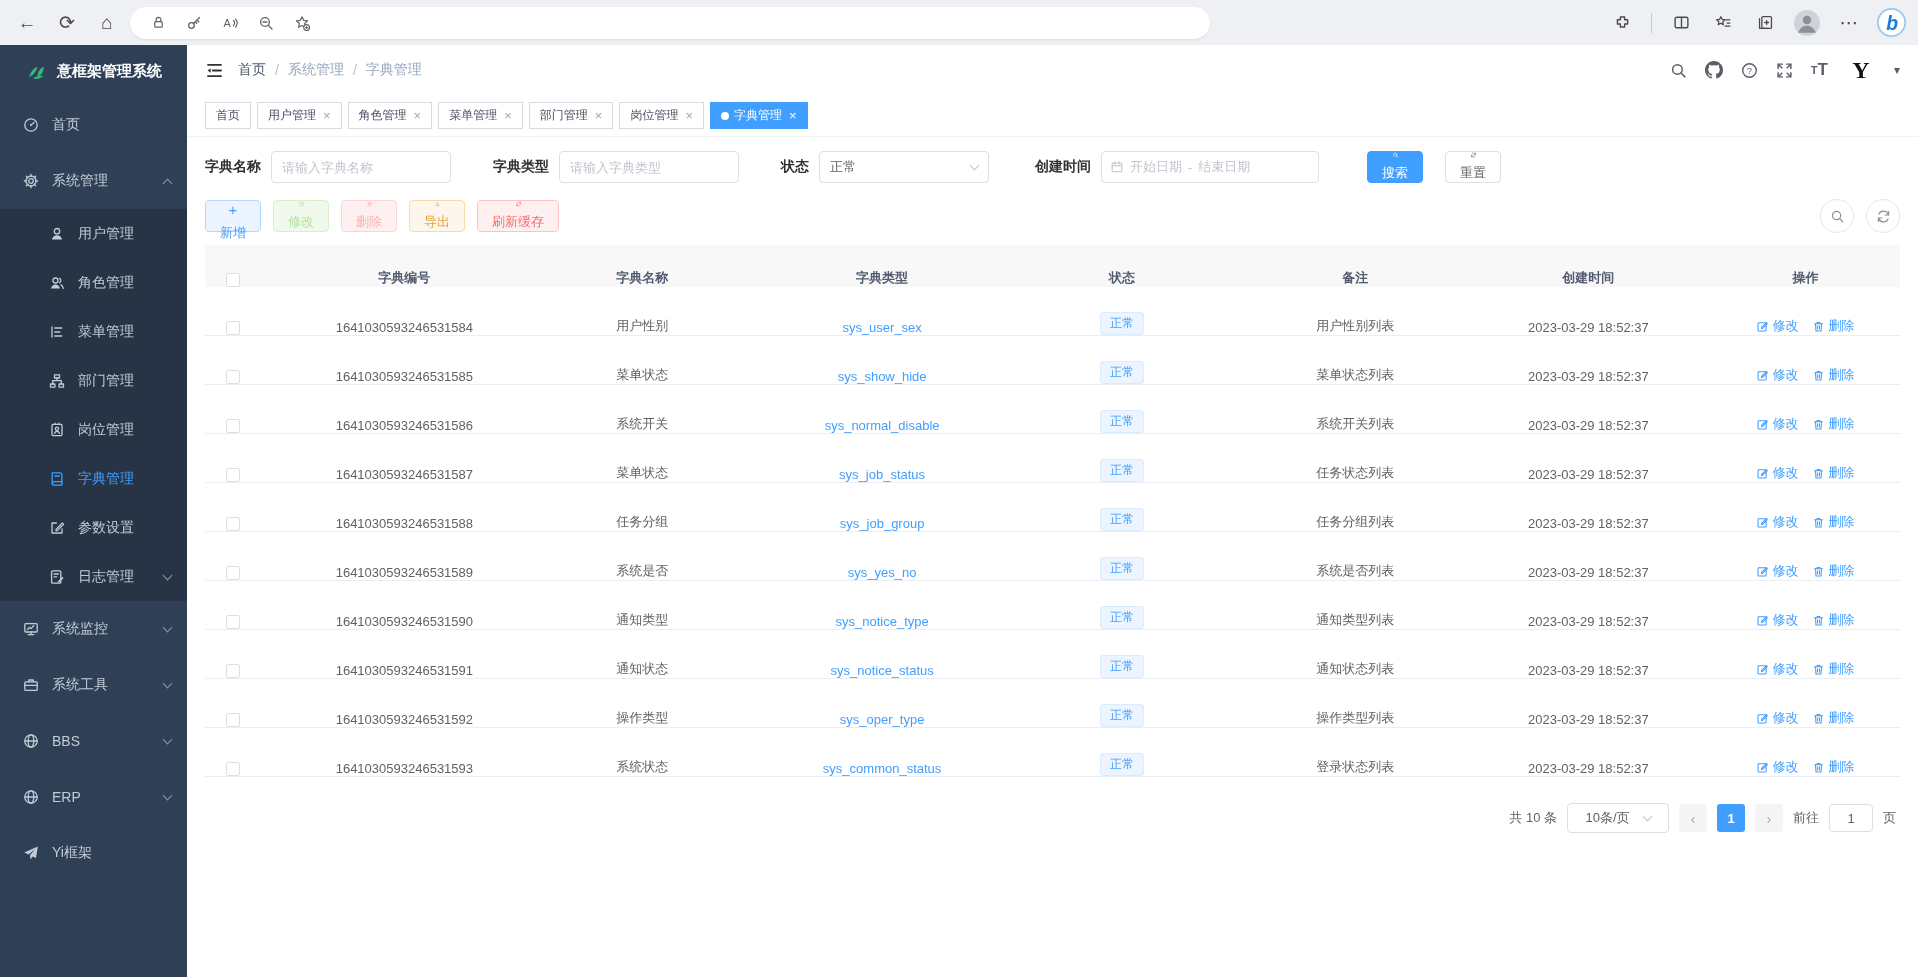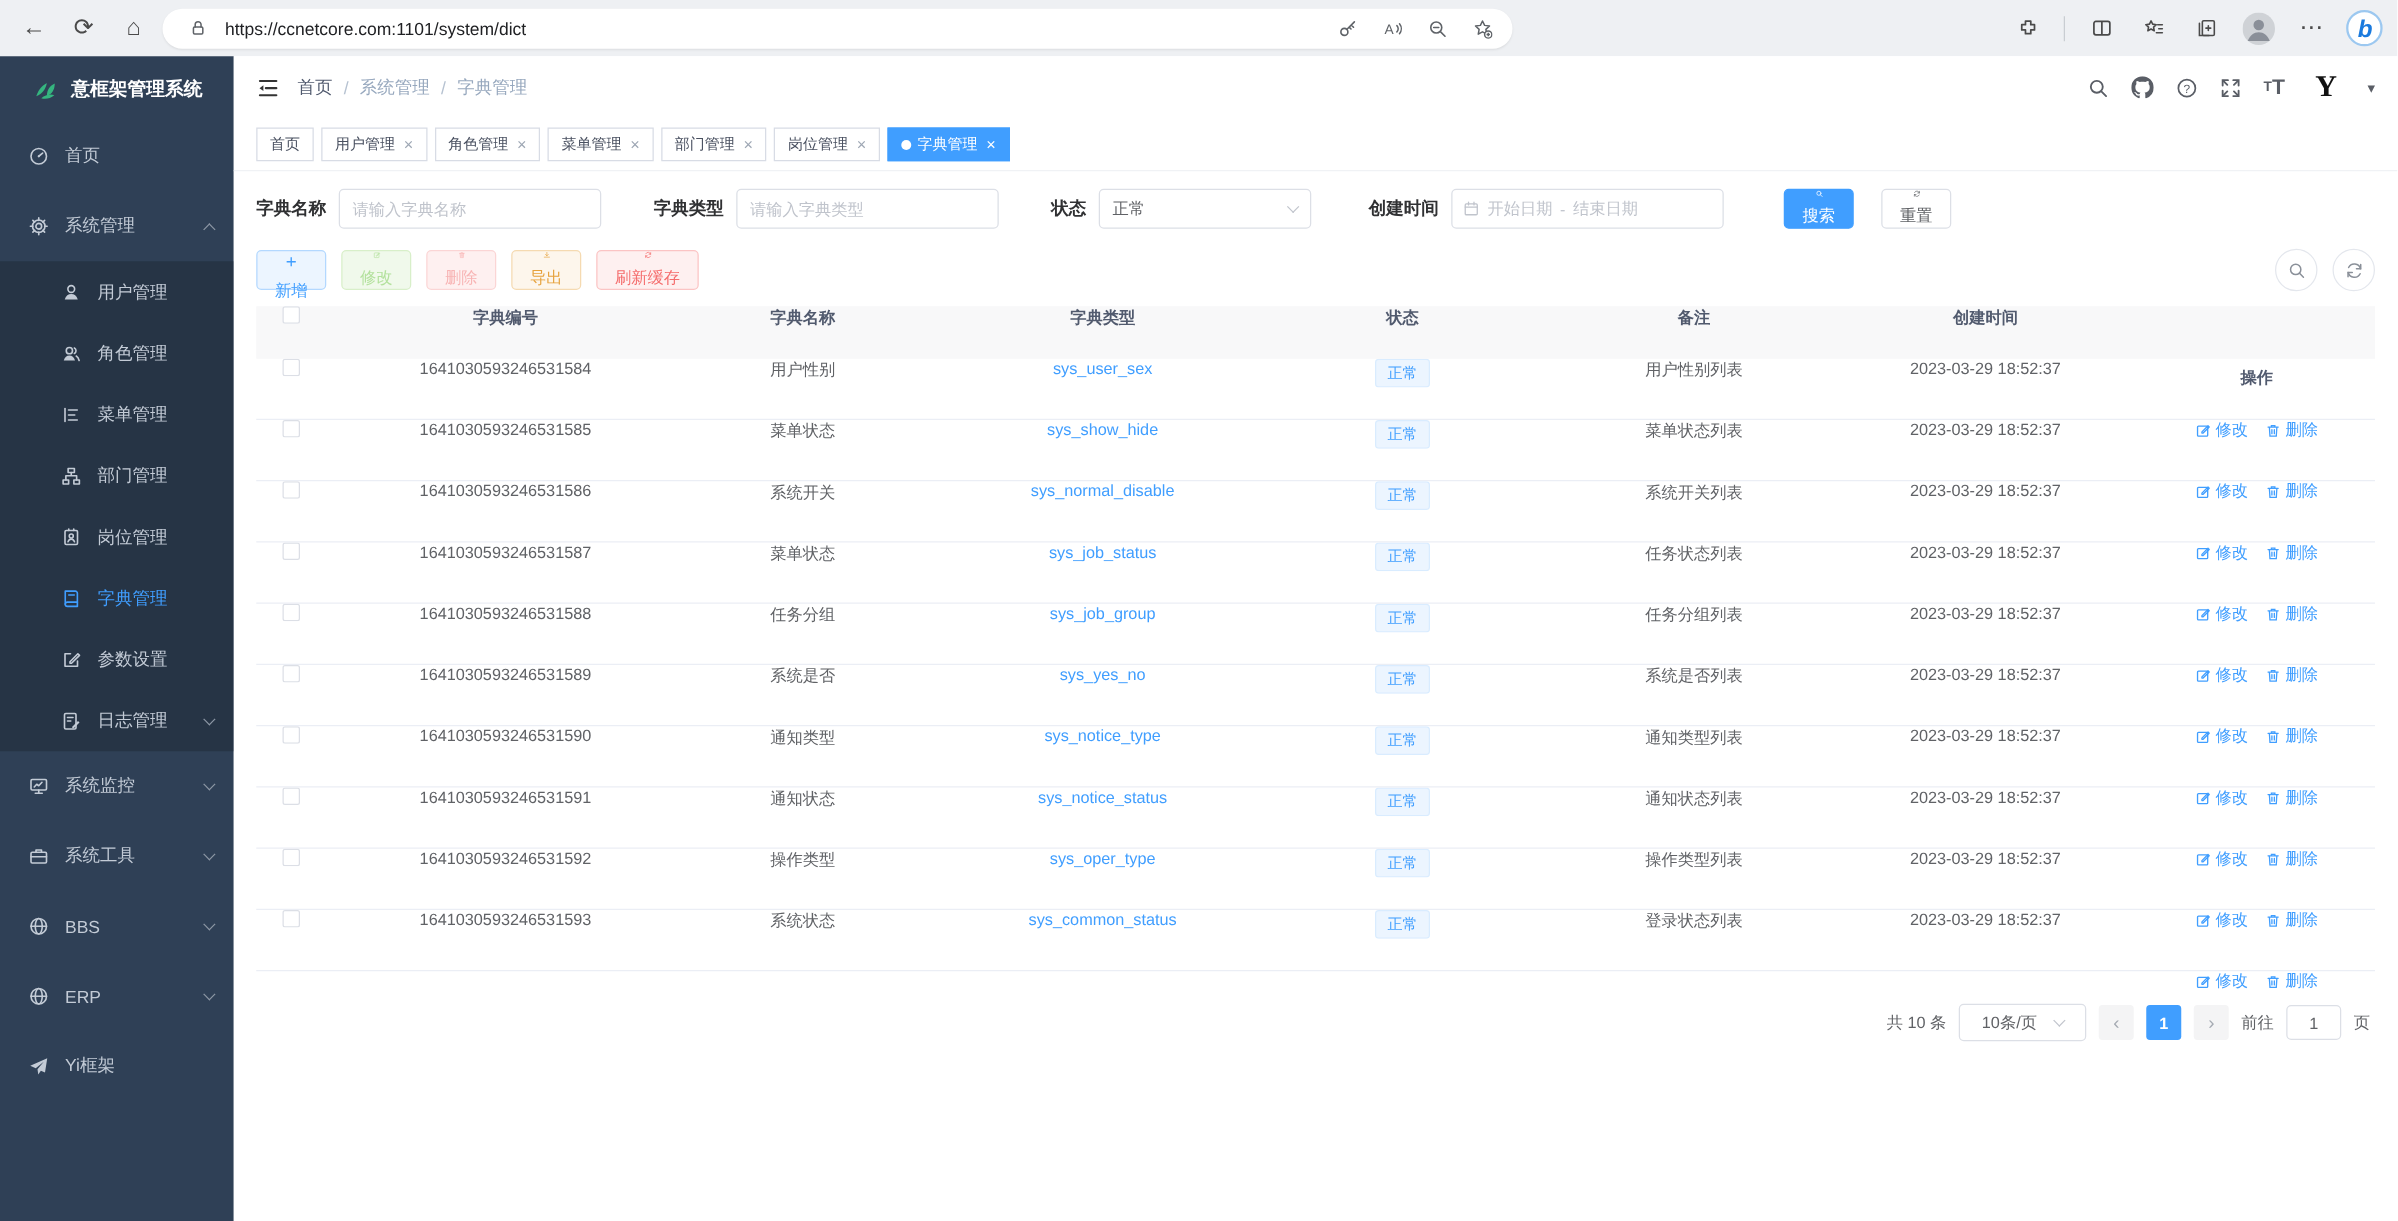--- a/index.html
+++ b/index.html
@@ -62,21 +62,21 @@
   .tab-dot { width:8px; height:8px; background:#fff; border-radius:50%; }
 
   
   .content { padding:14px 18px 0 18px; flex:1 1 auto; }
 
   .filters { display:flex; align-items:center; margin-bottom:16px; font-size:14px; color:#303133; }
   .flabel { font-weight:bold; margin-right:10px; white-space:nowrap; }
   .finput { height:32px; border:1px solid #dcdfe6; border-radius:4px; padding:0 10px; font-size:13px;
             color:#606266; background:#fff; outline:none; font-family:inherit; }
   .finput::placeholder { color:#c0c4cc; }
-  .w210 { width:210px; margin-right:42px; }
+  .w210 { width:180px; margin-right:42px; }
   .fselect { width:170px; height:32px; border:1px solid #dcdfe6; border-radius:4px; display:flex; align-items:center;
              padding:0 10px; color:#606266; font-size:13px; margin-right:46px; cursor:pointer; background:#fff; }
   .fselect .sel-caret { margin-left:auto; width:7px; height:7px; border-right:1.4px solid #c0c4cc; border-bottom:1.4px solid #c0c4cc; transform:rotate(45deg); margin-top:-3px; }
   .daterange { width:218px; height:32px; border:1px solid #dcdfe6; border-radius:4px; display:flex; align-items:center;
                gap:6px; padding:0 8px; color:#c0c4cc; font-size:13px; margin-right:48px; background:#fff; cursor:pointer; }
   .daterange .dsep { color:#c0c4cc; }
   .btn { height:32px; border-radius:4px; display:inline-flex; align-items:center; gap:6px; padding:0 14px;
          font-size:13px; cursor:pointer; border:1px solid transparent; background:#fff; font-family:inherit;flex-direction:column; }
   .btn-primary { background:#409eff; border-color:#409eff; color:#fff; margin-right:22px; }
   .btn-default { border-color:#dcdfe6; color:#606266; }
@@ -86,21 +86,21 @@
   .btn-plain-green  { color:#b3e19d; background:#f0f9eb; border-color:#d8efc9; }
   .btn-plain-redd   { color:#f8b4b4; background:#fef0f0; border-color:#fbd5d5; }
   .btn-plain-orange { color:#e6a23c; background:#fdf6ec; border-color:#f5dab1; }
   .btn-plain-red    { color:#f56c6c; background:#fef0f0; border-color:#fbc4c4; }
   .toolbar-right { margin-left:auto; display:flex; gap:12px; }
   .circ { width:34px; height:34px; border-radius:50%; border:1px solid #e4e7ed; display:flex; align-items:center;
           justify-content:center; color:#8a9099; background:#fff; cursor:pointer; }
 
   
   .table { width:100%; font-size:13px; }
-  .tr, .thead { display:flex; align-items:flex-start;gap:28px; }
+  .tr, .thead { display:flex; align-items:flex-end;gap:28px; }
   .thead { background:#f8f8f9; height:42px; color:#515a6e; font-weight:bold; }
   .tr { height:49px; border-bottom:1px solid #ebeef5; color:#606266; }
   .td, .th { text-align:center; display:flex; align-items:center; justify-content:center; overflow:hidden; white-space:nowrap; }
   .c-cb { width:56px; flex:0 0 auto; }
   .c-id { flex:1.22; } .c-name { flex:1; } .c-type { flex:1.24; } .c-status { flex:1; }
   .c-remark { flex:1.17; } .c-created { flex:1; } .c-ops { flex:1;margin-top:48px; }
   .cb { width:14px; height:14px; border:1px solid #dcdfe6; border-radius:2px; background:#fff; cursor:pointer; }
   .tlink { color:#409eff; cursor:pointer; text-decoration:none; }
   .badge { background:#ecf5ff; border:1px solid #d9ecff; color:#409eff; font-size:12px; padding:2px 9px; border-radius:3px; }
   .op { color:#409eff; display:inline-flex; align-items:center; gap:3px; cursor:pointer; margin:0 7px; font-size:13px; }
@@ -128,21 +128,20 @@
   <span class="bbtn">←</span>
   <span class="bbtn">⟳</span>
   <span class="bbtn">⌂</span>
   <div class="urlbar">
     <span class="uicon">
       <svg viewBox="0 0 16 16" width="15" height="15" fill="none" stroke="#5f6368" stroke-width="1.3" stroke-linecap="round">
           <rect x="4" y="7" width="8" height="6" rx="1"></rect>
           <path d="M5.5 7V5a2.5 2.5 0 0 1 5 0v2"></path>
         </svg>
     </span>
-    <span class="url">https://ccnetcore.com:1101/system/dict</span>
     <span class="uicon">
       <svg viewBox="0 0 16 16" width="16" height="16" fill="none" stroke="currentColor" stroke-width="1.3" stroke-linecap="round">
           <circle cx="5.5" cy="10.5" r="2.8"></circle>
           <path d="M7.8 8.2L13.5 2.5M11 5l1.8 1.8M9.3 6.7l1.5 1.5"></path>
         </svg>
     </span>
     <span class="uicon">
       <svg viewBox="0 0 16 16" width="16" height="16">
           <text x="1.5" y="12" font-size="11" fill="currentColor">A</text>
           <path d="M11.5 5.5a3.5 3.5 0 0 1 0 5M13.6 4a6.4 6.4 0 0 1 0 8" stroke="currentColor" fill="none" stroke-width="1.2" stroke-linecap="round"></path>

